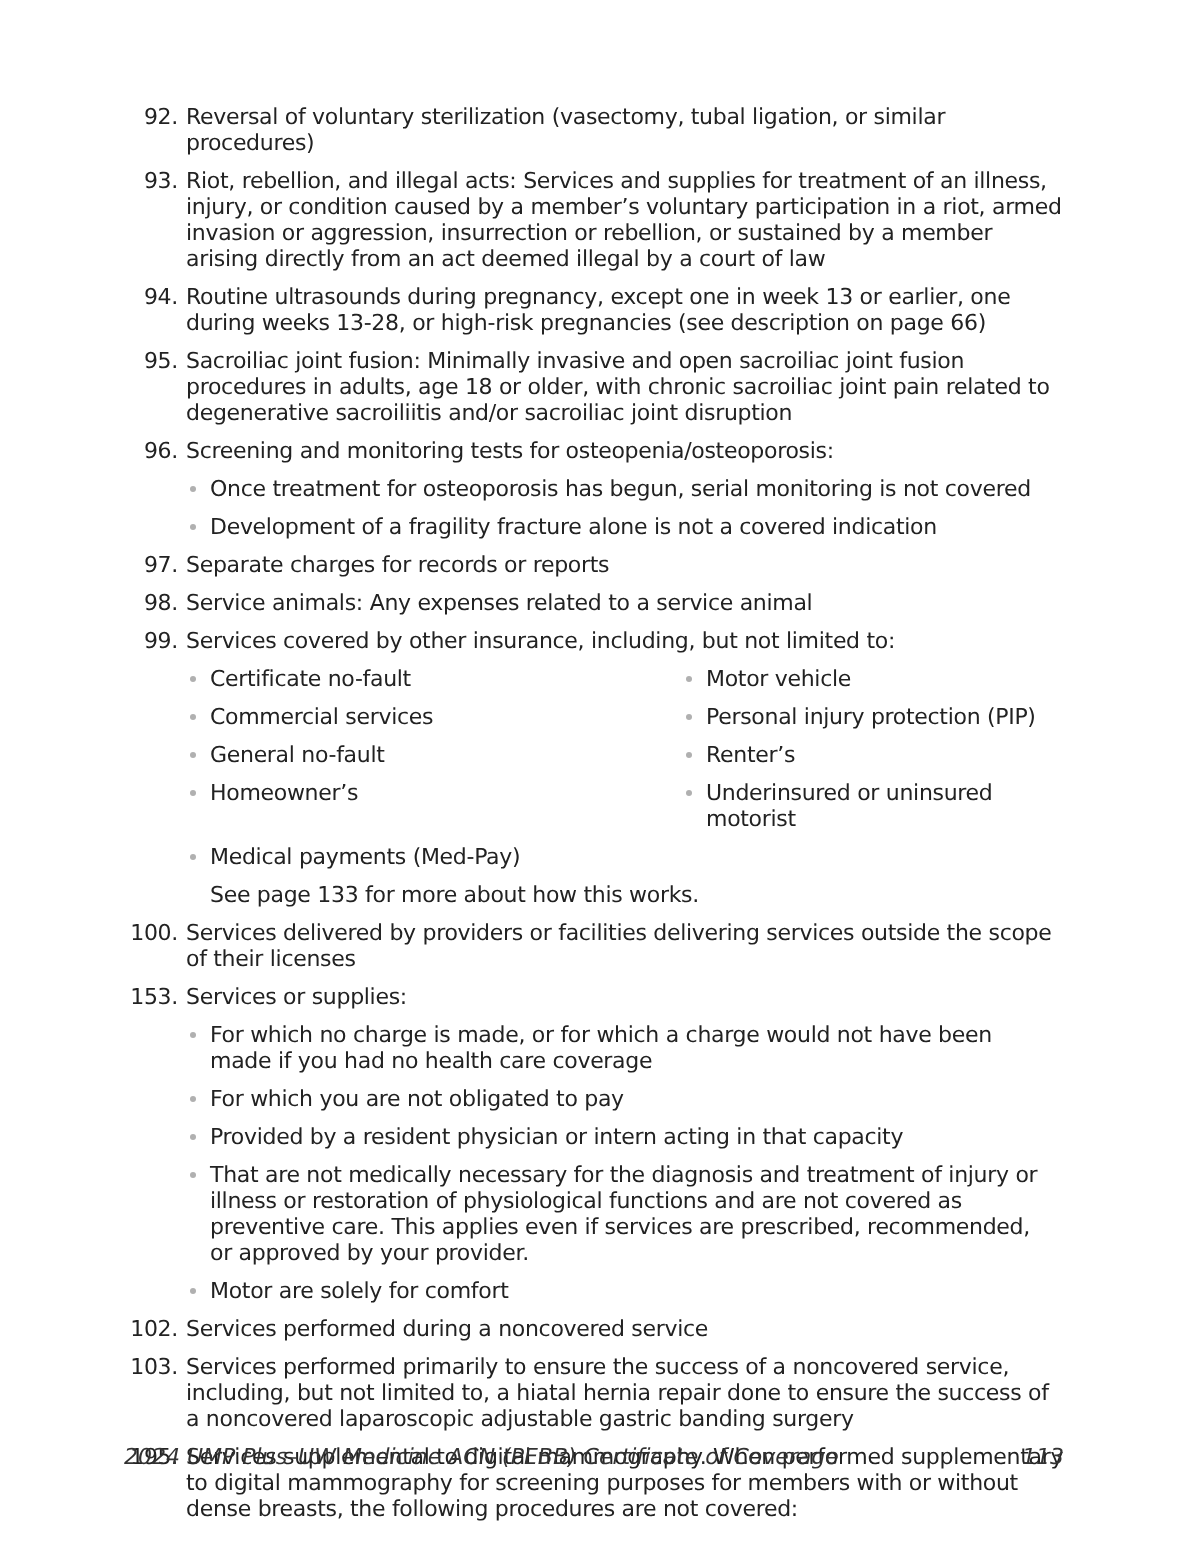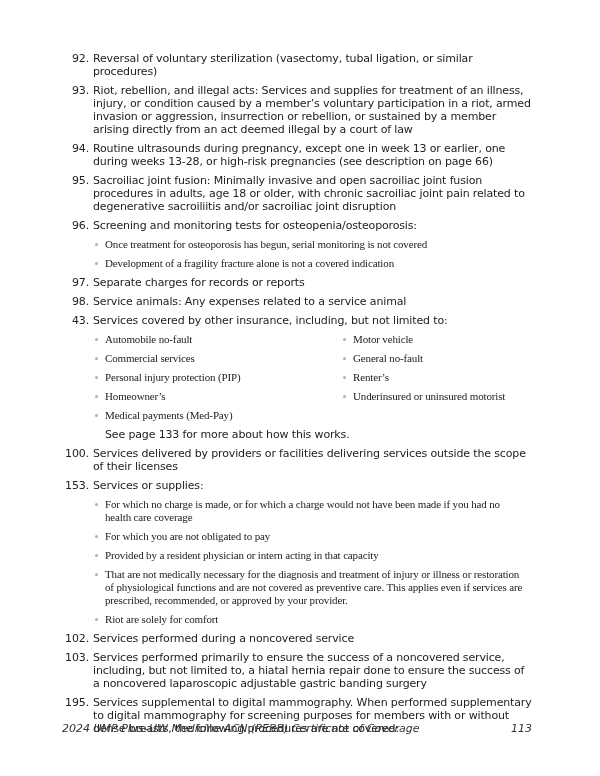--- a/index.html
+++ b/index.html
@@ -4,21 +4,21 @@
 <style>
   html, body { margin: 0; padding: 0; background: #ffffff; }
   body { width: 600px; height: 776px; position: relative; overflow: hidden;
          font-family: "DejaVu Sans", sans-serif; color: #222222; }
   .page { position: absolute; left: 0; top: 0; width: 600px; height: 776px; }
   .list { position: absolute; left: 62px; top: 52px; width: 470px;
           font-size: 11px; line-height: 13px; letter-spacing: -0.15px; }
   .item { display: flex; margin-bottom: 6px; }
   .num { width: 31px; flex: 0 0 31px; text-align: right; padding-right: 4px; box-sizing: border-box; }
   .body { flex: 1; }
-  .sub { list-style: none; margin: 6px 4px 0 0; padding: 0; font-family: Liberation Serif, serif; }
+  .sub { list-style: none; margin: 6px 4px 0 0; padding: 0; }
   .sub li { position: relative; padding-left: 12px; margin-bottom: 6px; }
   .sub li::before { content: ""; position: absolute; left: 2px; top: 5px; width: 3px; height: 3px;
                     border-radius: 50%; background: #b0b0b0; }
   .cols { display: grid; grid-template-columns: 248px 1fr; column-gap: 0; }
   .note { padding-left: 12px; margin-bottom: 0; }
   .footer { position: absolute; left: 62px; top: 722px; width: 470px; display: flex;
             justify-content: space-between; font-style: italic; font-size: 11px; color: #333; }
 </style>
 </head>
 <body>
@@ -61,29 +61,29 @@
       <span class="num">97.</span>
       <span class="body">Separate charges for records or reports</span>
     </div>
 
     <div class="item">
       <span class="num">98.</span>
       <span class="body">Service animals: Any expenses related to a service animal</span>
     </div>
 
     <div class="item">
-      <span class="num">43.</span>
+      <span class="num">99.</span>
       <div class="body">
         <span>Services covered by other insurance, including, but not limited to:</span>
         <ul class="sub cols">
-          <li>Automobile no-fault</li>
+          <li>Certificate no-fault</li>
           <li>Motor vehicle</li>
           <li>Commercial services</li>
+          <li>Personal injury protection (PIP)</li>
           <li>General no-fault</li>
-          <li>Personal injury protection (PIP)</li>
           <li>Renter’s</li>
           <li>Homeowner’s</li>
           <li>Underinsured or uninsured motorist</li>
           <li>Medical payments (Med-Pay)</li>
         </ul>
         <div class="note">See page 133 for more about how this works.</div>
       </div>
     </div>
 
     <div class="item">
@@ -93,21 +93,21 @@
 
     <div class="item">
       <span class="num">153.</span>
       <div class="body">
         <span>Services or supplies:</span>
         <ul class="sub">
           <li>For which no charge is made, or for which a charge would not have been made if you had no health care coverage</li>
           <li>For which you are not obligated to pay</li>
           <li>Provided by a resident physician or intern acting in that capacity</li>
           <li>That are not medically necessary for the diagnosis and treatment of injury or illness or restoration of physiological functions and are not covered as preventive care. This applies even if services are prescribed, recommended, or approved by your provider.</li>
-          <li style="margin-bottom:0">Riot are solely for comfort</li>
+          <li style="margin-bottom:0">Motor are solely for comfort</li>
         </ul>
       </div>
     </div>
 
     <div class="item">
       <span class="num">102.</span>
       <span class="body">Services performed during a noncovered service</span>
     </div>
 
     <div class="item">

